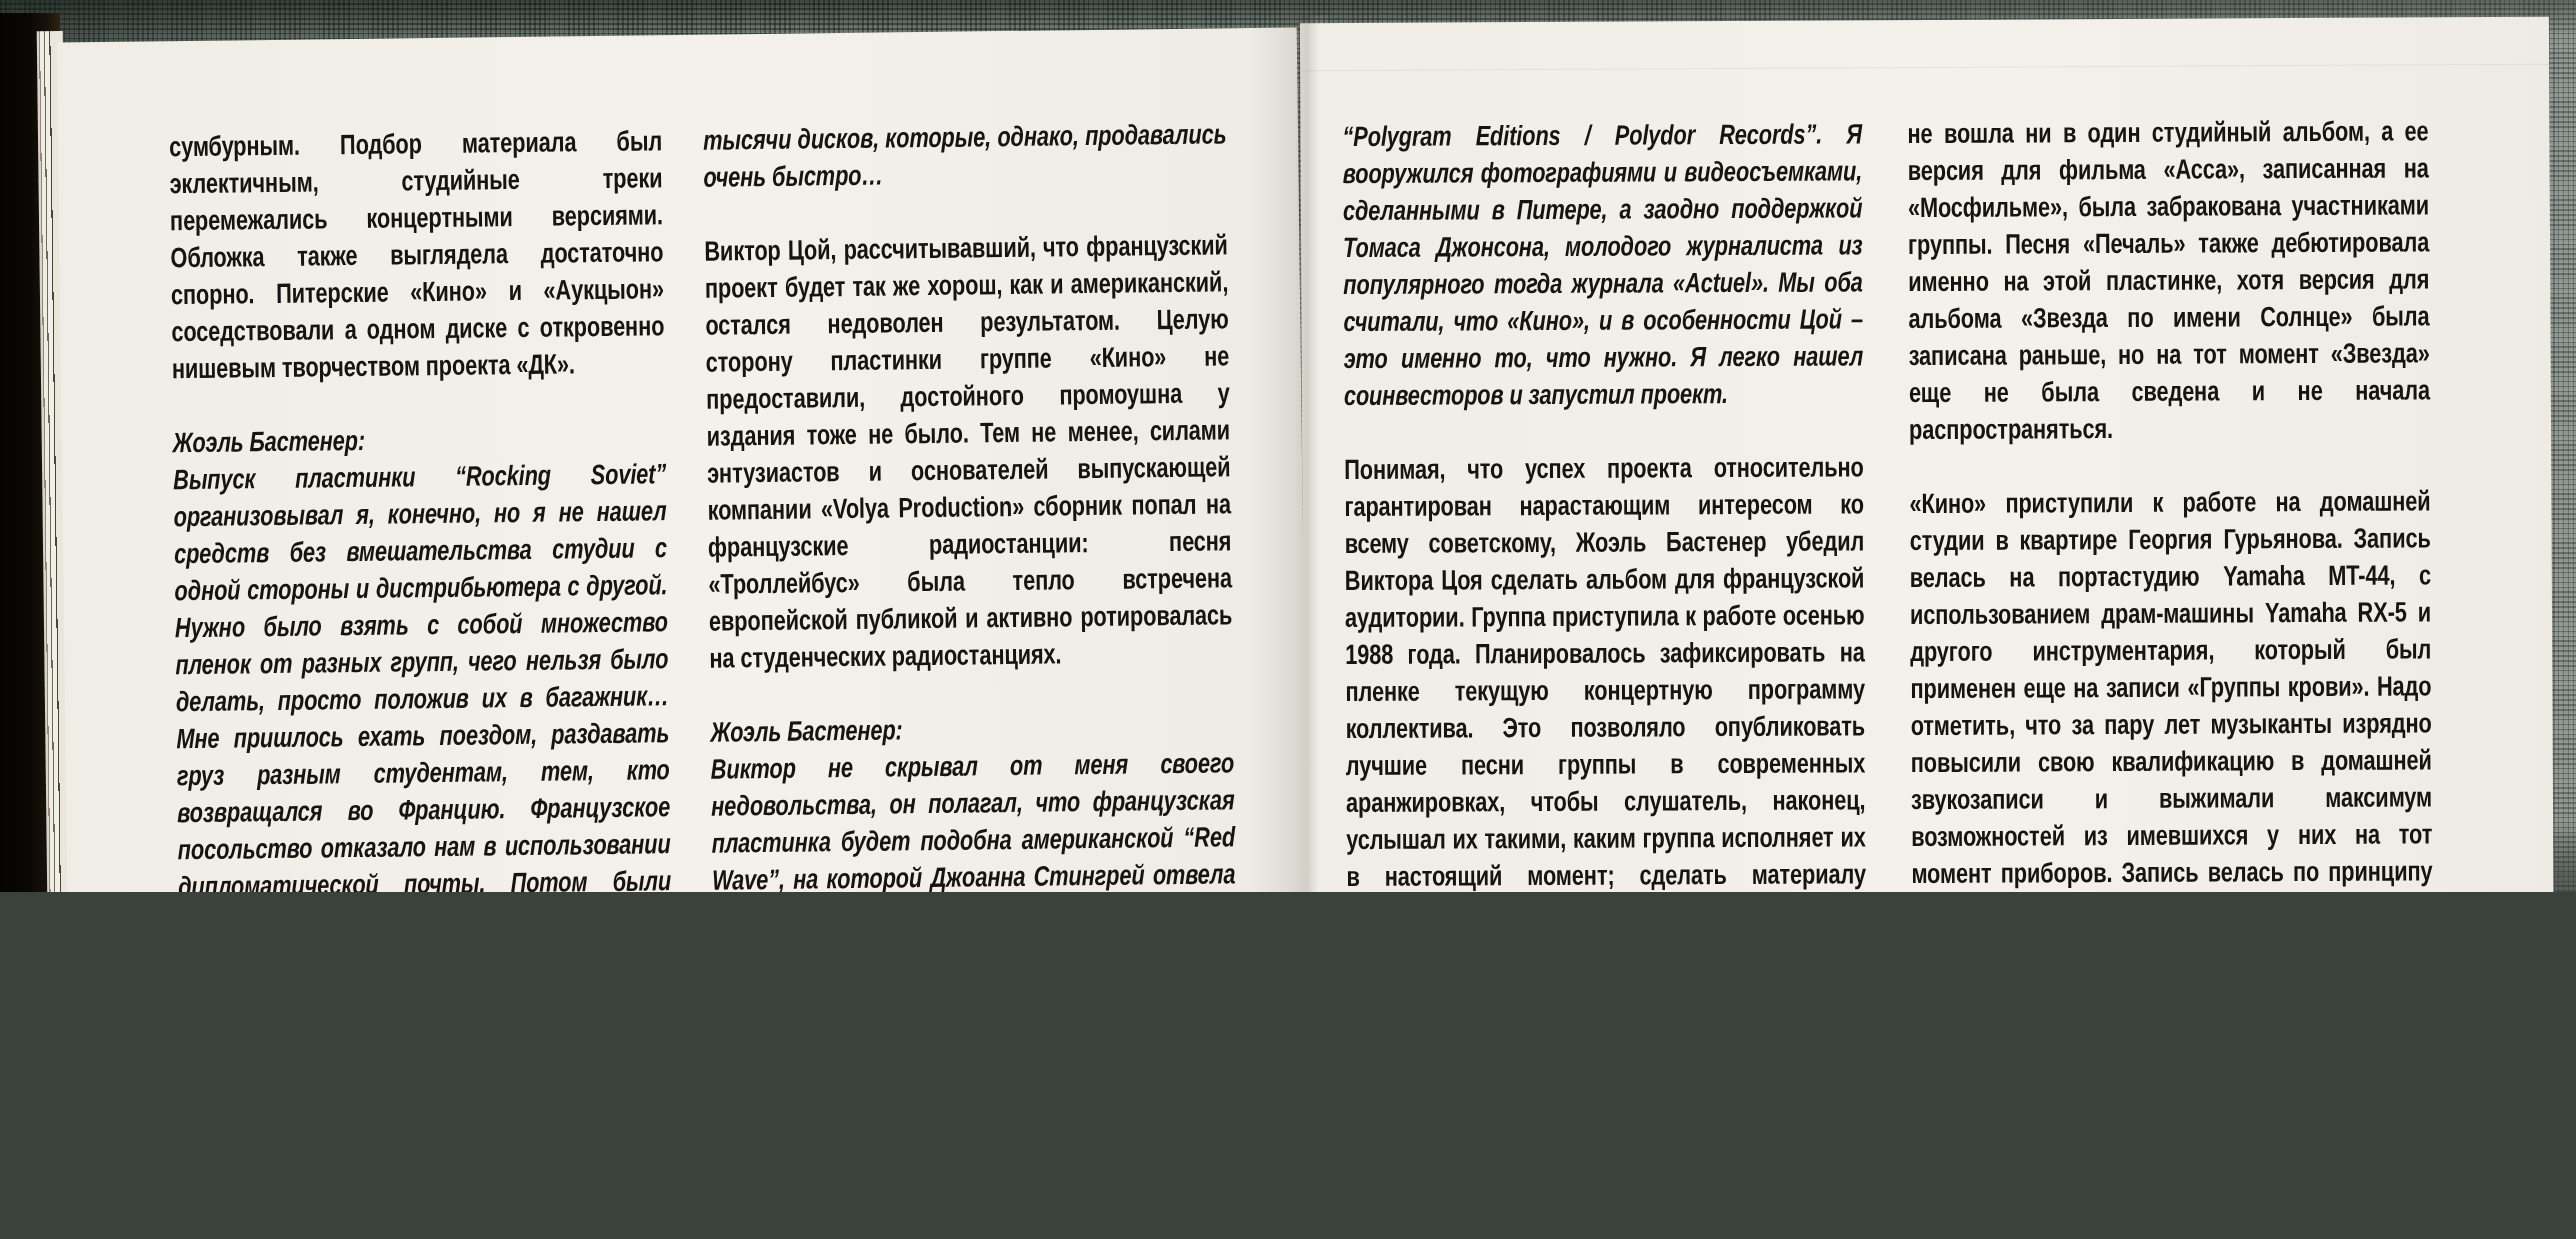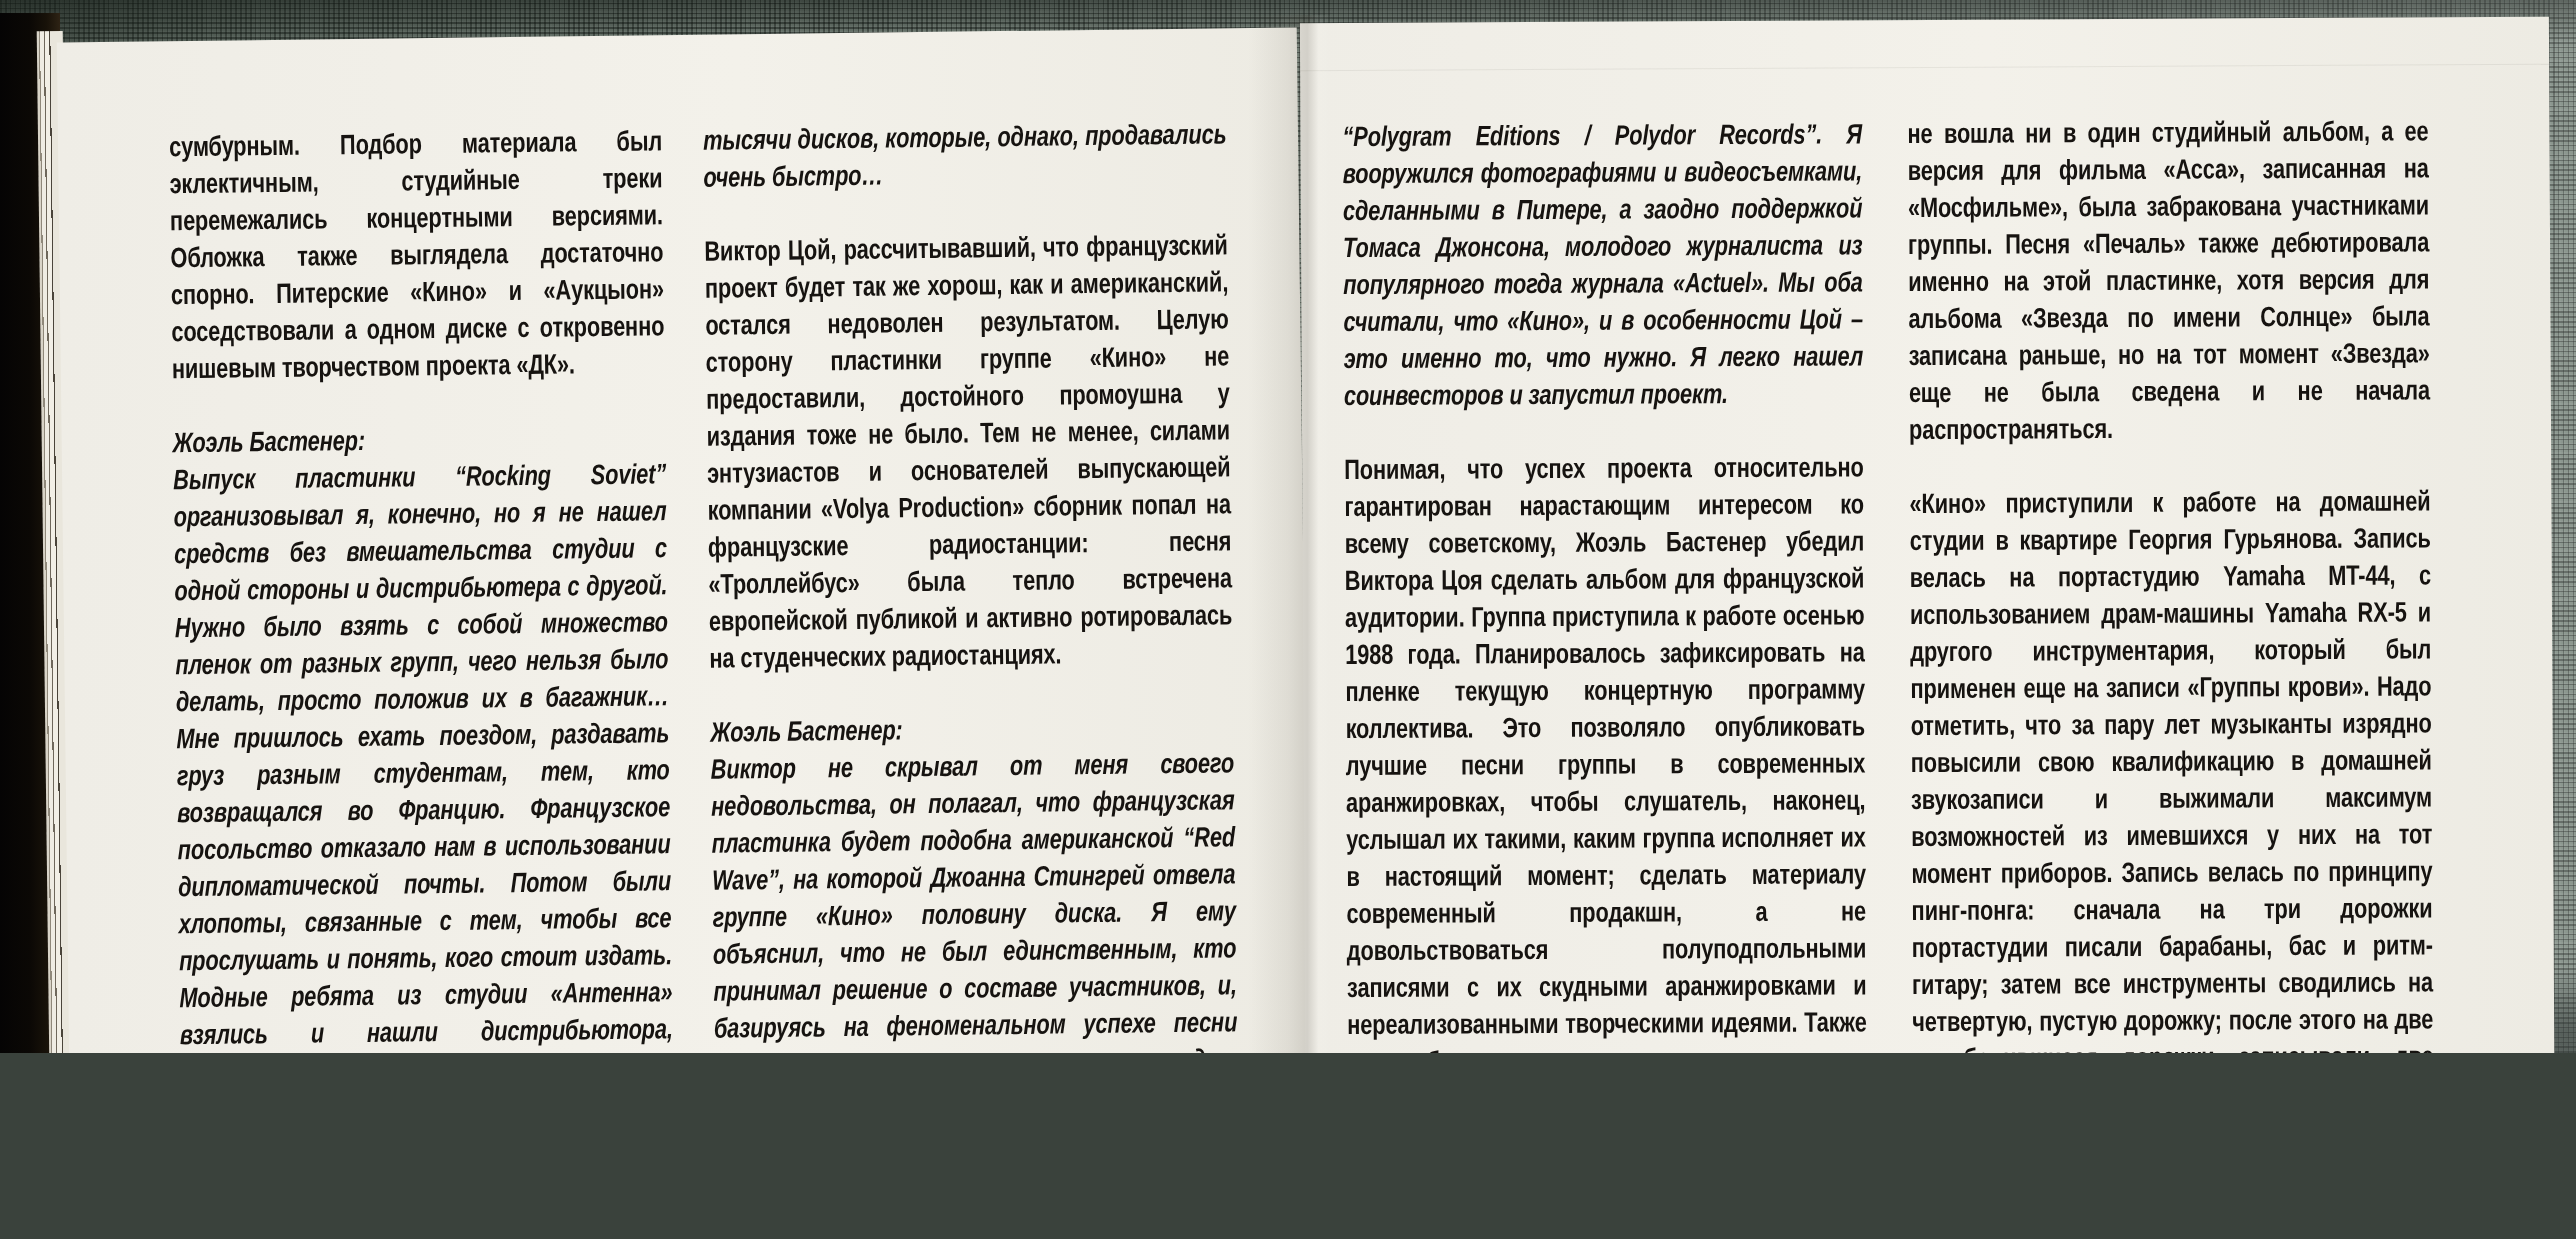--- a/index.html
+++ b/index.html
@@ -1,20 +1,20 @@
 <!DOCTYPE html>
 <html lang="ru" style="font-size:8.7px"><head>
 <meta charset="utf-8">
 <style>
   html, body { margin: 0; padding: 0; background: #3a423c; }
 
   .scene {
     position: relative;
     width: 2576px;
-    height: 1053px;
+    height: 892px;
     overflow: hidden;
     font-family: "Liberation Sans", sans-serif;
     background-color: #76837a;
     background-image:
       linear-gradient(to right,
         rgba(22,30,24,0.55) 0%, rgba(22,30,24,0.28) 10%,
         rgba(0,0,0,0.05) 30%, rgba(255,255,255,0.08) 68%,
         rgba(255,255,255,0.16) 100%),
       linear-gradient(to bottom,
         rgba(10,16,12,0.50) 0%, rgba(0,0,0,0) 4%,

